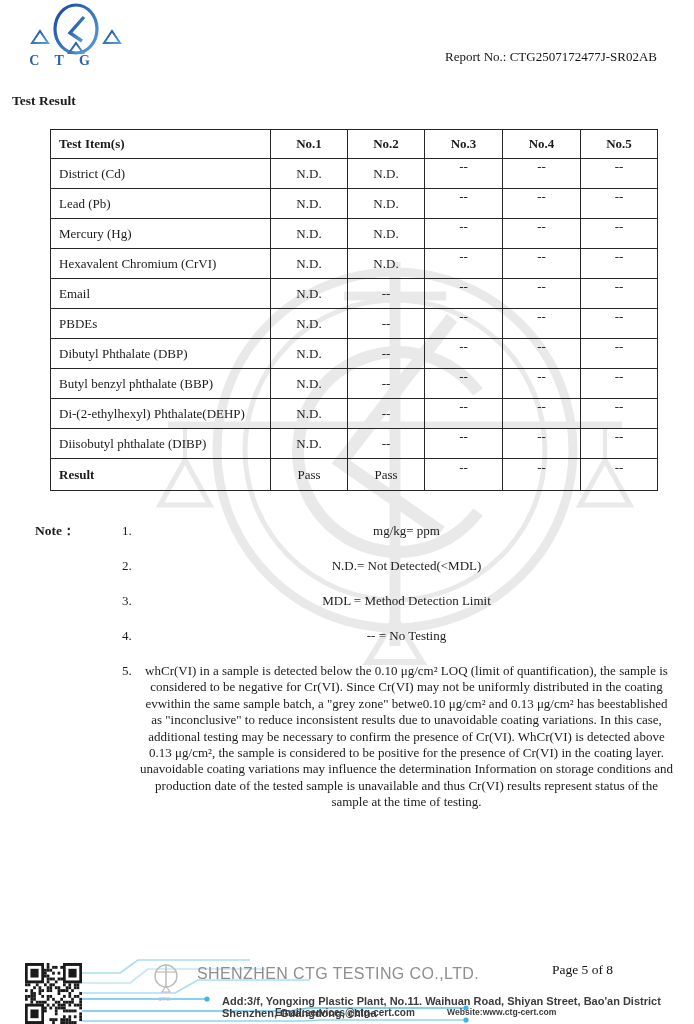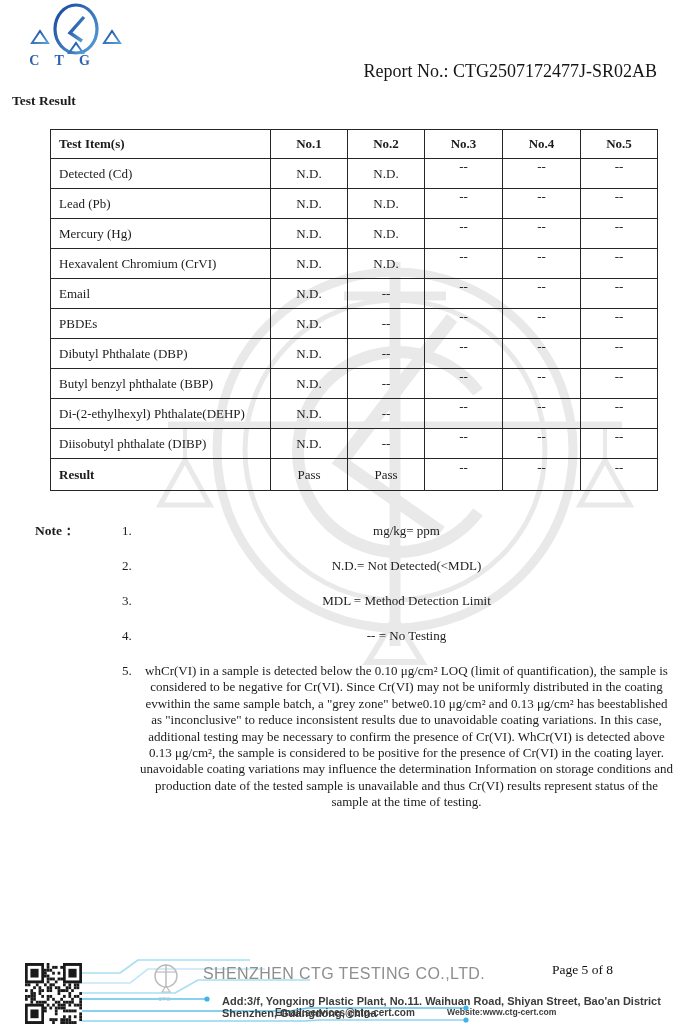--- a/index.html
+++ b/index.html
@@ -6,21 +6,21 @@
   .page{position:relative;width:694px;height:1024px;background:#ffffff;overflow:hidden;
         font-family:"Liberation Serif",serif;color:#1c1c1c;margin:0 auto;}
 
   
   .watermark{position:absolute;left:0;top:0;width:694px;height:1024px;pointer-events:none;}
 
   
   .header-logo{position:absolute;left:22px;top:3px;width:104px;height:72px;}
   .logo-letters{position:absolute;left:16px;top:53px;width:80px;text-align:right;
                 color:#2f62b0;font-size:14px;letter-spacing:6px;font-weight:600;}
-  .report-no{position:absolute;top:61px;right:37px;font-size:18px;color:#151515;font-family:Liberation Serif, serif;}
+  .report-no{position:absolute;top:49px;right:37px;font-size:13px;color:#151515;font-family:Liberation Serif, serif;}
   .section-title{position:absolute;left:12px;top:93px;font-size:13.5px;font-weight:bold;}
 
   
   table.results{position:absolute;left:50px;top:113px;width:607px;border-collapse:collapse;table-layout:fixed;margin-top:16px;}
   table.results th,table.results td{border:1.5px solid #262626;font-size:13px;padding:0;background:transparent;}
   table.results th{height:28px;text-align:center;font-weight:bold;}
   table.results th.item-h{text-align:left;padding-left:8px;}
   table.results td{height:29px;text-align:center;}
   table.results td.item{text-align:left;padding-left:8px;}
   table.results tr.result-row td{height:31px;}
@@ -33,21 +33,21 @@
   .note-item{display:flex;font-size:13px;line-height:15px;margin-bottom:20px;}
   .note-item .num{width:17px;flex:none;}
   .note-item .text{flex:1;text-align:center;}
   .note-item.long{line-height:16.4px;margin-bottom:0;}
 
   
   .qr{position:absolute;left:25px;top:963px;width:57px;height:61px;}
   .traces{position:absolute;left:80px;top:955px;width:400px;height:69px;}
   .mini-logo{position:absolute;left:148px;top:962px;width:36px;height:42px;}
   .company{position:absolute;left:197px;top:965px;font-family:"Liberation Sans",sans-serif;
-           font-size:16px;color:#8e8e8e;letter-spacing:0.4px;margin-left:6px;}
+           font-size:16px;color:#8e8e8e;letter-spacing:0.4px;}
   .address{position:absolute;left:222px;top:995px;font-family:"Liberation Sans",sans-serif;
            font-size:11px;font-weight:bold;color:#3c3c3c;}
   .email{position:absolute;left:275px;top:1007px;font-family:"Liberation Sans",sans-serif;
          font-size:10px;font-weight:bold;color:#3c3c3c;}
   .website{position:absolute;left:447px;top:1007px;font-family:"Liberation Sans",sans-serif;
            font-size:8.6px;font-weight:bold;color:#3c3c3c;}
   .page-num{position:absolute;left:552px;top:962px;font-size:13.5px;color:#111;}
 </style>
 </head>
 <body>
@@ -108,21 +108,21 @@
     <tbody>
         <tr>
       <th class="item-h">Test Item(s)</th>
       <th>No.1</th>
       <th>No.2</th>
       <th>No.3</th>
       <th>No.4</th>
       <th>No.5</th>
     </tr>
     <tr>
-      <td class="item">Detected (Cd)</td>
+      <td class="item">District (Cd)</td>
       <td>N.D.</td>
       <td>N.D.</td>
       <td class="raised"><span>--</span></td>
       <td class="raised"><span>--</span></td>
       <td class="raised"><span>--</span></td>
     </tr>
     <tr>
       <td class="item">Lead (Pb)</td>
       <td>N.D.</td>
       <td>N.D.</td>

